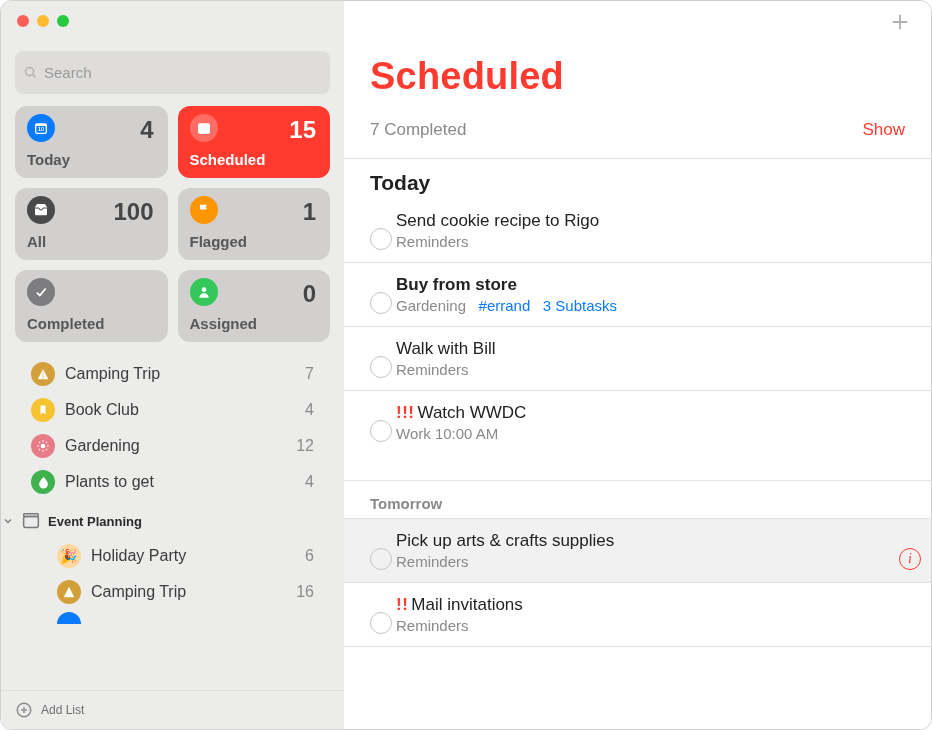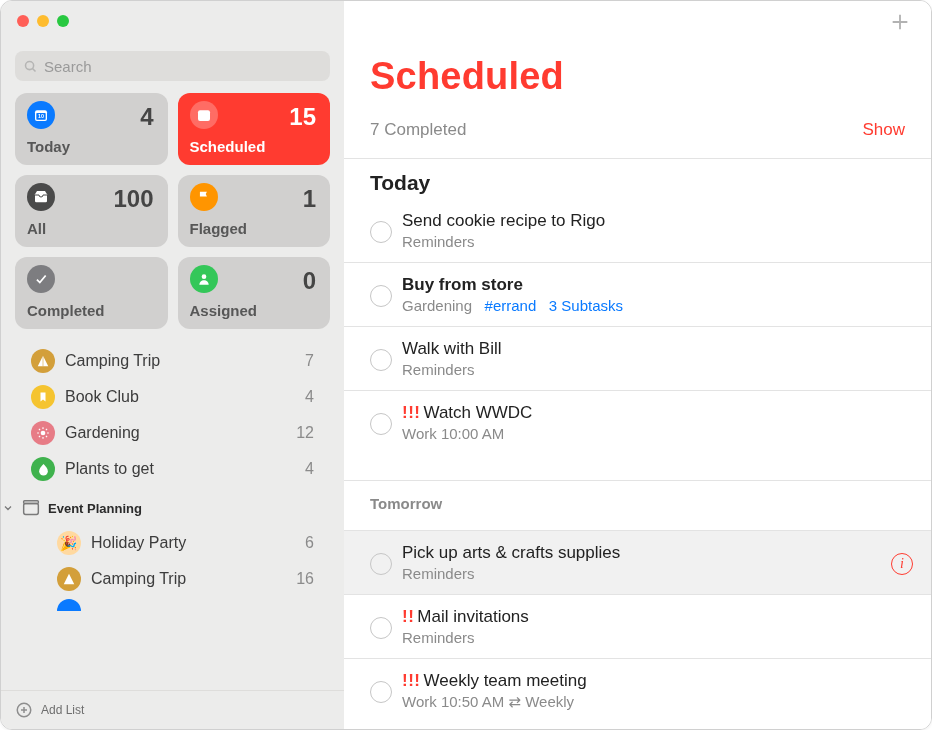--- a/index.html
+++ b/index.html
@@ -41,21 +41,21 @@
   .traffic-lights { display:flex; gap:8px; padding:14px 0 0 16px; height:34px;}
   .dot { width:12px; height:12px; border-radius:50%; }
   .dot.red    { background:#ff5f57; }
   .dot.yellow { background:#febc2e; }
   .dot.green  { background:#28c840; }
 
   .search {
     margin: 16px 14px 12px;
     background:#dedddb;
     border-radius:8px;
-    height:30px;
+    height:43px;
     display:flex;
     align-items:center;
     padding:0 8px;
     color:#9a9a9a;
     font-size:15px;
   }
   .search svg { flex:none; margin-right:6px; opacity:.5; }
 
   .tiles {
     padding:0 14px;
@@ -157,28 +157,28 @@
   .subhead .show { color:var(--red); font-weight:500; cursor:pointer;}
 
   .section-title {
     padding:12px 26px 4px;
     font-size:21px;
     font-weight:800;
     color:#222;
   }
   .section-title.dim {
     font-size:15px; font-weight:700; color:#8a8a8a;
-    padding:14px 26px 18px;
+    padding:14px 26px 6px;
     border-bottom:1px solid var(--divider);
   }
 
   .reminder {
-    display:flex; align-items:center;
-    gap:10px;
-    padding:12px 18px 12px 26px;
+    display:flex; align-items:flex-end;
+    gap:4px;
+    padding:12px 10px 12px 26px;
     border-bottom:1px solid var(--divider);
   }
   .reminder.selected { background:#f1f1f1; }
   .reminder .circle {
     width:22px; height:22px;
     border:1.5px solid #c6c6c6;
     border-radius:50%;
     margin-top:2px;
     flex:none;
   }
@@ -455,22 +455,15 @@
     </div>
 
     <div class="reminder">
       <div class="circle"></div>
       <div class="body">
         <div class="line1"><span class="prio">!!</span><span>Mail invitations</span></div>
         <div class="line2"><span>Reminders</span></div>
       </div>
     </div>
 
-    <div class="reminder" style="border-bottom:none">
-      <div class="circle"></div>
-      <div class="body">
-        <div class="line1"><span class="prio">!!!</span><span>Weekly team meeting</span></div>
-        <div class="line2"><span>Work  10:50 AM  ⇄  Weekly</span></div>
-      </div>
-    </div>
 
   </main>
 </div>
 
 </body></html>

